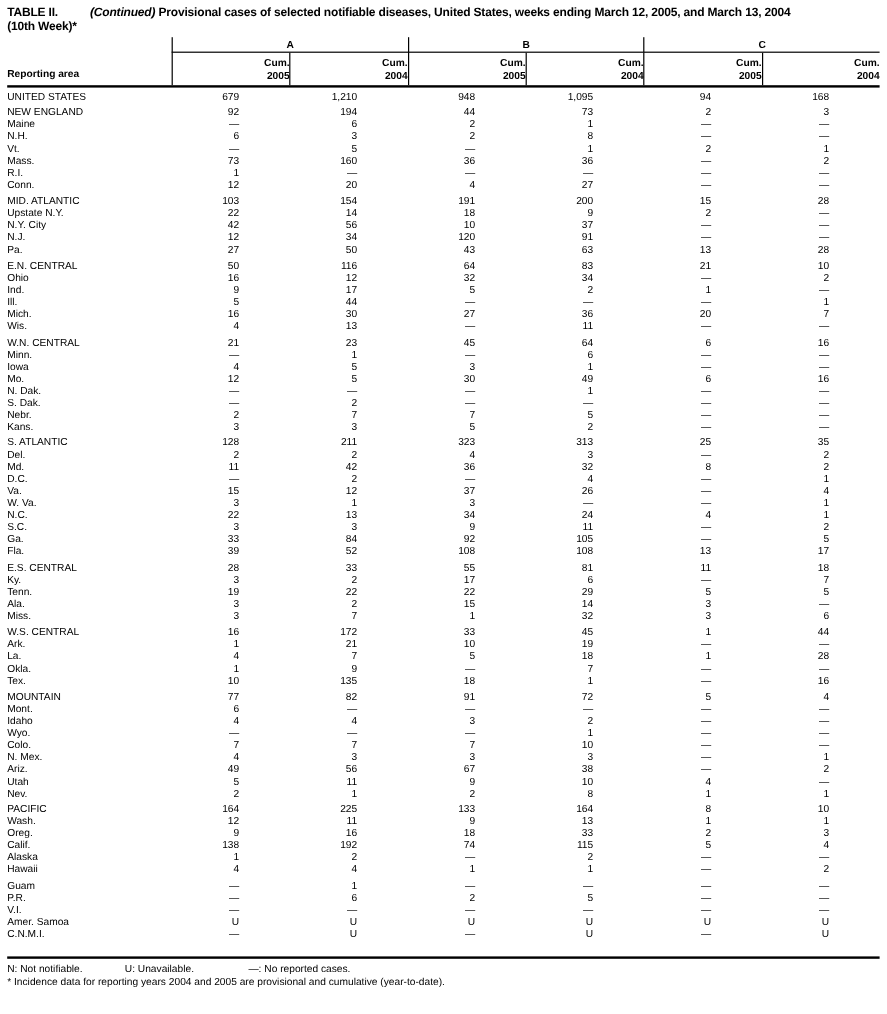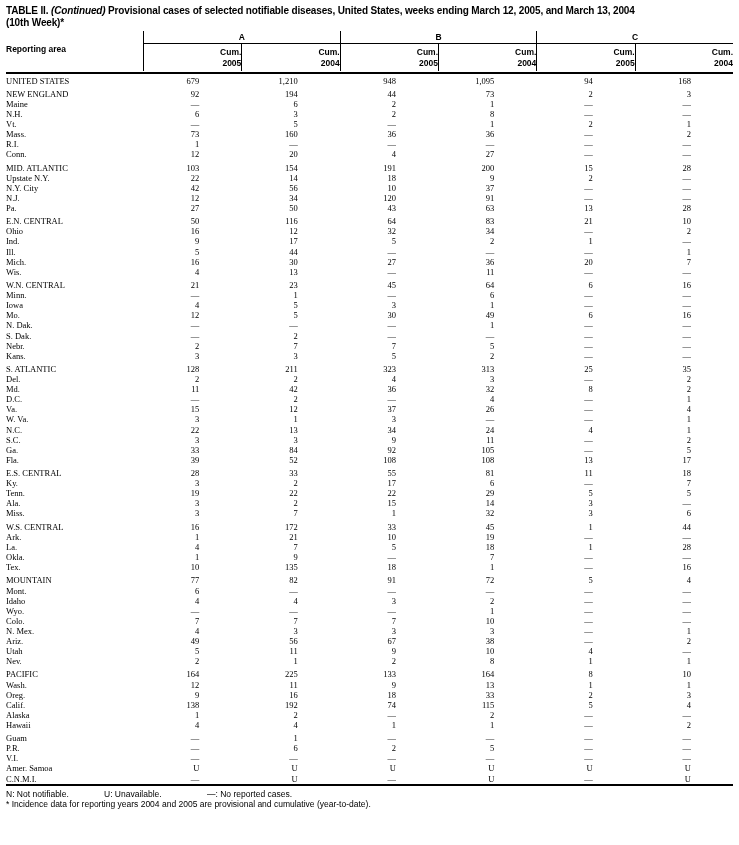--- a/index.html
+++ b/index.html
@@ -1,32 +1,32 @@
 <!DOCTYPE html>
 <html><head>
 <meta charset="utf-8">
 <style>
   html,body{margin:0;padding:0;background:#fff;color:#000;}
   body{width:739px;height:845px;font-family:"Liberation Sans",sans-serif;-webkit-font-smoothing:antialiased;overflow:hidden;}
   .page{padding:5px 6px 0 6px;width:727px;}
   .title{font-weight:bold;font-size:10px;line-height:11.5px;letter-spacing:-0.15px;}
-  .title .it{font-style:italic;}
+  .title .it{font-style:italic;margin-left:24px;}
   
   .grid-row{display:grid;grid-template-columns:137px repeat(6,1fr);}
   .thead{border-bottom:2px solid #000;margin-top:3px;}
   .h1-span{grid-column:2/8;text-align:center;font-weight:bold;font-size:8.5px;line-height:13px;height:13px;
            border-top:1px solid #000;border-bottom:1px solid #000;border-left:1px solid #000;}
   .h2-cell{text-align:center;font-weight:bold;font-size:8.5px;line-height:12px;height:12px;
            border-bottom:1px solid #000;border-left:1px solid #000;}
   .h2-a{grid-column:2/4;} .h2-b{grid-column:4/6;} .h2-c{grid-column:6/8;}
   .h3-cell{text-align:right;font-weight:bold;font-size:8.5px;line-height:10.5px;height:27px;
            border-left:1px solid #000;padding-top:3px;box-sizing:border-box;}
-  .reporting-area{grid-column:1/2;align-self:end;font-weight:bold;font-size:8.5px;line-height:10.5px;padding-bottom:17px;}
+  .reporting-area{grid-column:1/2;align-self:end;font-weight:bold;font-size:8.5px;line-height:10.5px;padding-bottom:5px;}
   
-  .tbody{border-bottom:2px solid #000;padding-top:2px;padding-bottom:0;font-family:Liberation Serif, serif;}
+  .tbody{border-bottom:2px solid #000;padding-top:2px;padding-bottom:14px;}
   .section{margin-top:3.2px;}
   .section:first-child{margin-top:0;}
   .row{display:grid;grid-template-columns:137px repeat(6,1fr);height:10.1px;}
   .row .label{font-size:8.5px;line-height:10.1px;white-space:nowrap;}
   .row .cell{font-size:8.5px;line-height:10.1px;}
   .row .num{display:block;text-align:right;padding-right:42px;}
   
   .foot{margin-top:3px;font-size:8.5px;line-height:10.5px;}
   .legend{display:grid;grid-template-columns:98px 103px 140px auto;}
   .note{margin-top:0;}

